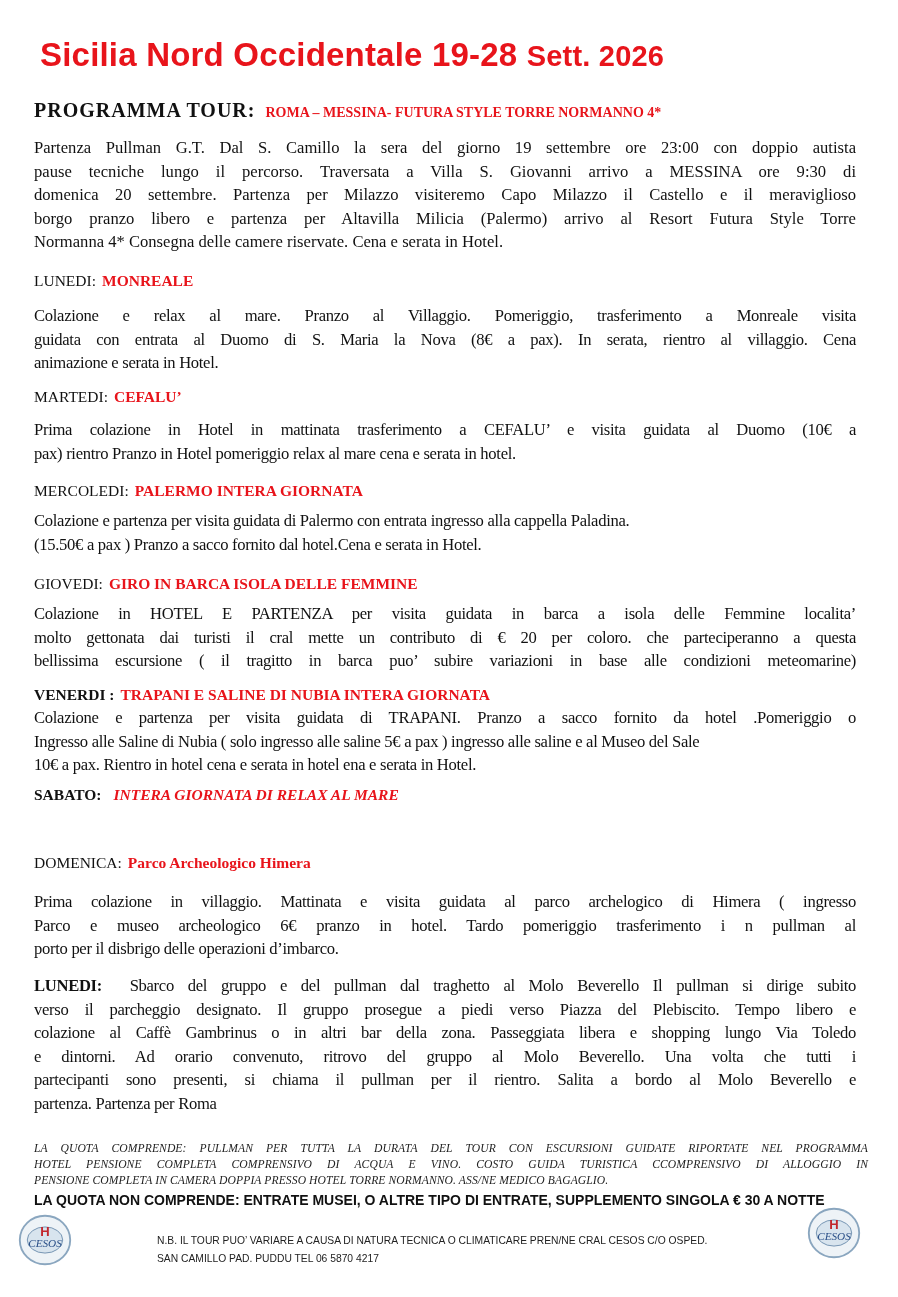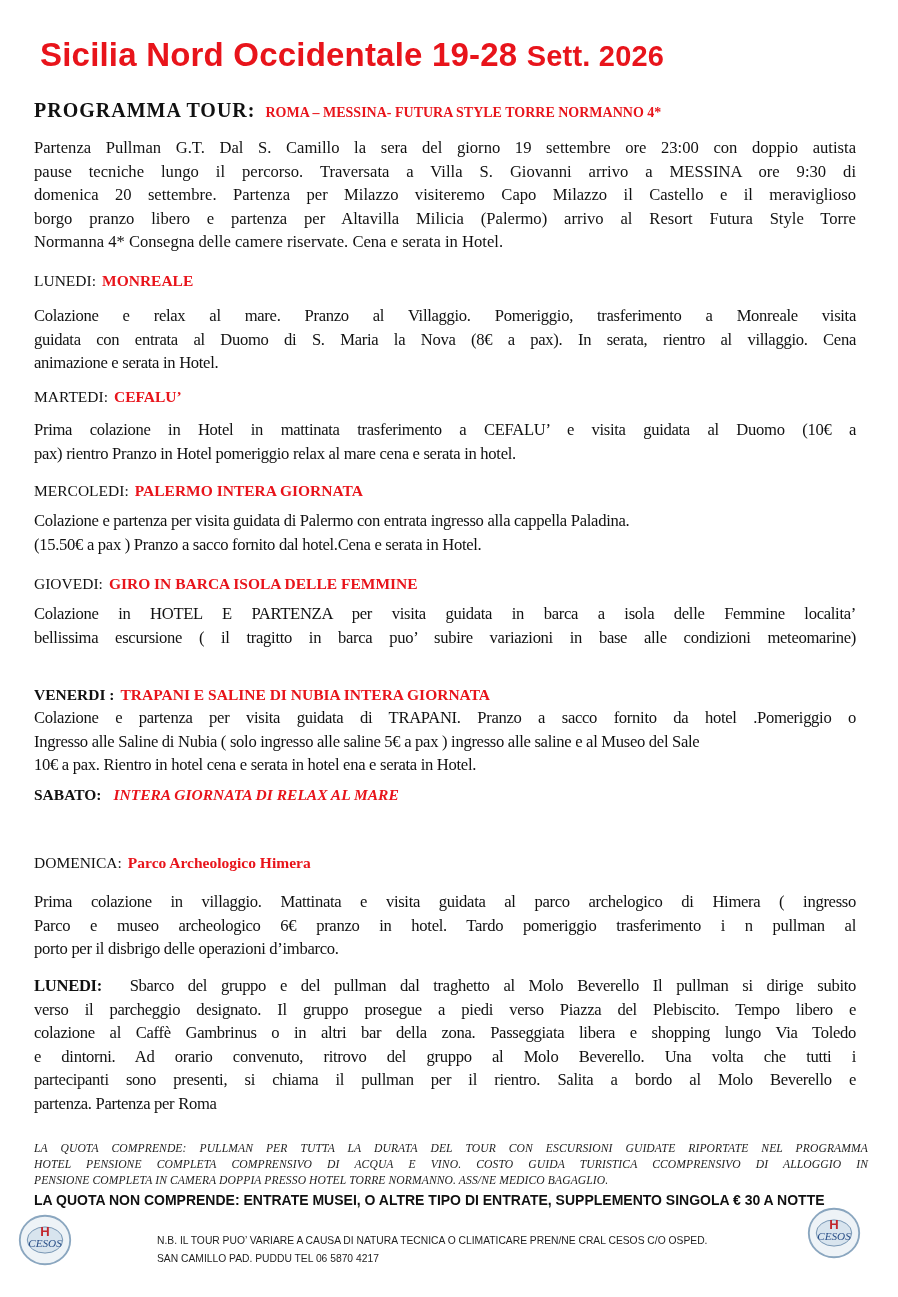--- a/index.html
+++ b/index.html
@@ -95,20 +95,21 @@
   <div class="para cond" style="top:509px;">
     <span class="line last">Colazione  e  partenza per visita guidata di Palermo con entrata ingresso alla cappella Paladina.</span>
     <span class="line last">(15.50€ a pax ) Pranzo a sacco fornito dal hotel.Cena e serata in Hotel.</span>
   </div>
 
   <div class="dayhead" style="top:575px;">
     <span>GIOVEDI:</span><span class="dest bold">GIRO IN BARCA ISOLA DELLE FEMMINE</span>
   </div>
   <div class="para cond" style="top:602px;">
     <span class="line">Colazione in HOTEL E PARTENZA per visita guidata in barca a isola delle Femmine localita’</span>
+    <span class="line">molto gettonata dai turisti il cral mette un contributo di € 20 per coloro. che parteciperanno a questa</span>
     <span class="line">bellissima escursione ( il tragitto in barca puo’ subire variazioni in base alle condizioni meteomarine)</span>
   </div>
 
   <div class="dayhead" style="top:686px;">
     <span class="bold">VENERDI :</span><span class="dest bold">TRAPANI E SALINE DI NUBIA INTERA GIORNATA</span>
   </div>
   <div class="para cond" style="top:706px;">
     <span class="line">Colazione  e  partenza per visita guidata di TRAPANI. Pranzo a sacco fornito da hotel .Pomeriggio o</span>
     <span class="line last"> Ingresso alle Saline di Nubia ( solo ingresso alle saline 5€ a pax ) ingresso alle saline e al Museo del Sale</span>
     <span class="line last">10€ a pax. Rientro in hotel cena e  serata in hotel    ena e serata in Hotel.</span>

